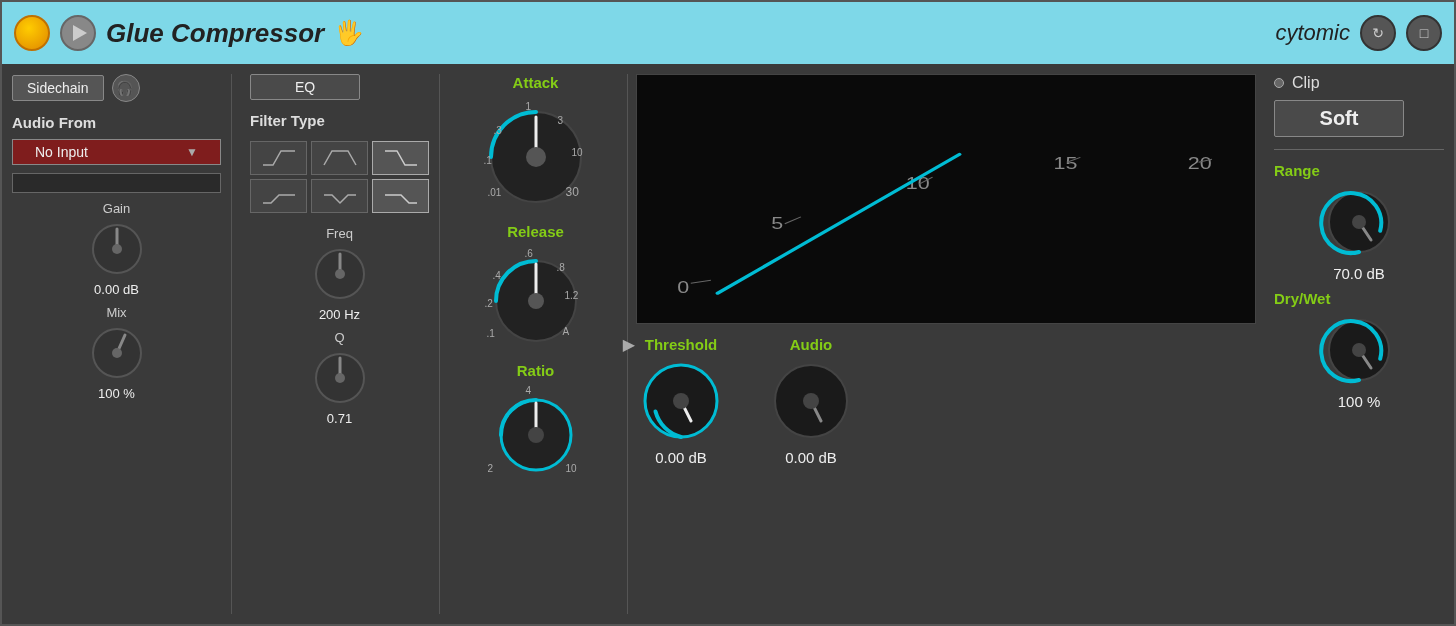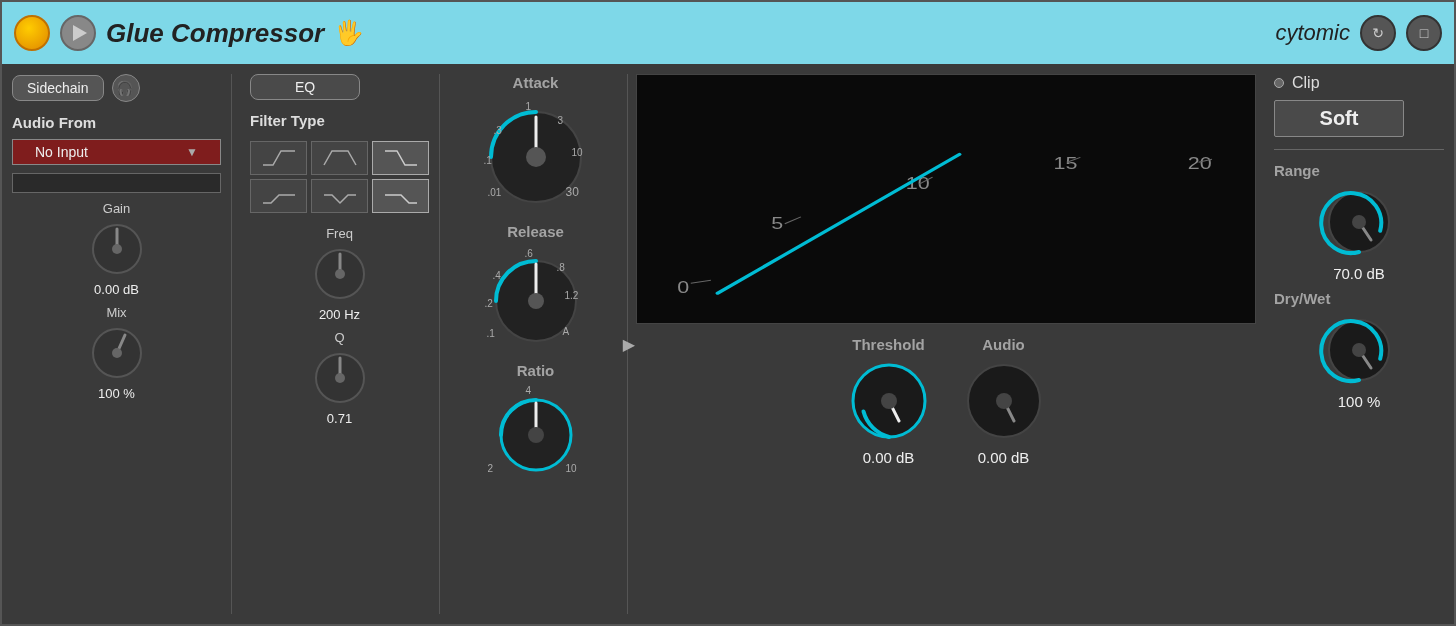--- a/index.html
+++ b/index.html
@@ -111,21 +111,21 @@
       align-items: center;
       gap: 8px;
     }
     .btn-label {
       background: #4a4a4a;
       border: 1px solid #888;
       color: #eee;
       padding: 4px 14px;
       font-size: 14px;
       cursor: pointer;
-      border-radius: 8px;
+      border-radius: 2px;
     }
     .btn-label.active {
       background: #555;
     }
     .headphone-icon {
       width: 28px;
       height: 28px;
       border-radius: 50%;
       background: #555;
       border: 1px solid #888;
@@ -222,22 +222,22 @@
     }
     .gr-meter {
       background: #111;
       border: 1px solid #444;
       height: 250px;
       position: relative;
       overflow: hidden;
     }
     .threshold-makeup-row {
       display: flex;
-      gap: 25px;
-      justify-content: center;
+      gap: 40px;
+      justify-content: flex-start;
       margin-top: 4px;
     }
 
     
     .right-panel {
       width: 180px;
       display: flex;
       flex-direction: column;
       gap: 8px;
       padding-left: 10px;
@@ -291,21 +291,21 @@
     }
     .param-name {
       color: #ccc;
       font-size: 13px;
     }
     .param-value {
       color: #eee;
       font-size: 13px;
     }
     .param-name-lg {
-      color: #a3a3a3;
+      color: #84cc16;
       font-size: 15px;
       font-weight: bold;
     }
     .param-value-lg {
       color: #eee;
       font-size: 15px;
     }
   </style>
 </head>
 <body>

